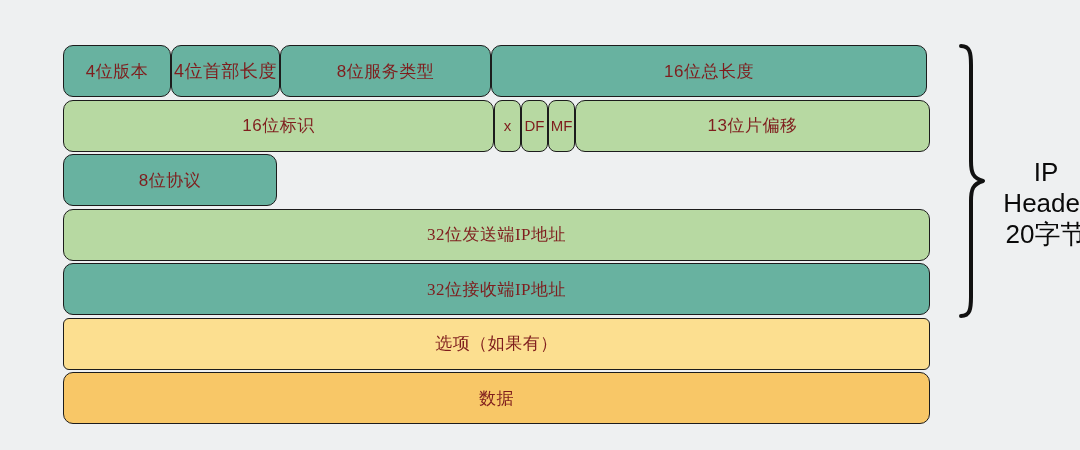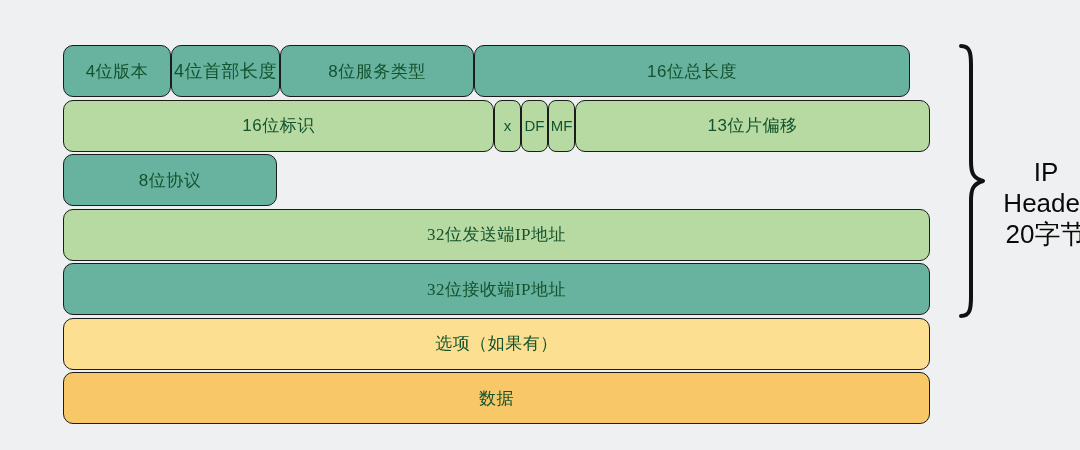--- a/index.html
+++ b/index.html
@@ -15,31 +15,31 @@
     position:absolute;left:63px;top:45px;width:867px;
     display:flex;flex-direction:column;gap:2.5px;
   }
   .row{display:flex;width:867px;}
   .cell{
     box-sizing:border-box;
     height:52px;
     border:1.6px solid #1c1c1c;
     border-radius:10px;
     display:flex;align-items:center;justify-content:center;
-    font-size:17px;color:#14532d;
+    font-size:17px;color:#7f1d1d;
     white-space:nowrap;overflow:hidden;
     letter-spacing:0.5px;
   }
   .teal{background:#68b2a0;}
   .green{background:#b7d9a2;}
-  .yellow-light{background:#fcdf90;}
+  .yellow-light{background:#fcdf90;border-radius:6px;}
   .yellow-orange{background:#f8c767;}
   .r1c1{width:108px;}
   .r1c2{width:109px;font-size:18px;}
-  .r1c3{width:194px;}
+  .r1c3{width:211px;}
   .r1c4{width:436px;}
   .r2c1{width:431px;}
   .flag{width:27px;font-size:15px;letter-spacing:0;border-radius:8px;}
   .r2c5{width:355px;}
   .r3c1{width:217px;}
   .r3c2{width:214px;}
   .r3c3{width:436px;}
   .full{width:935px;font-family:Liberation Serif, serif;}
   .brace{position:absolute;left:956px;top:42px;width:30px;height:278px;}
   .annotation{

